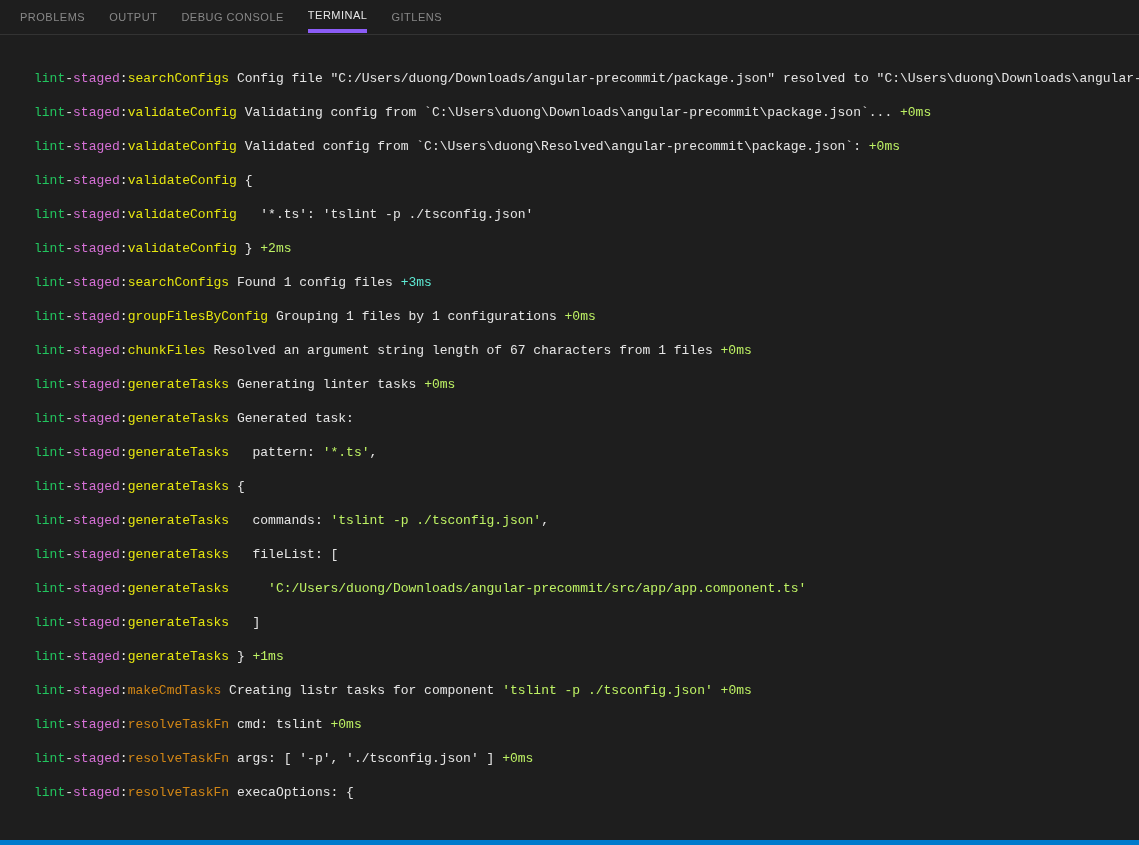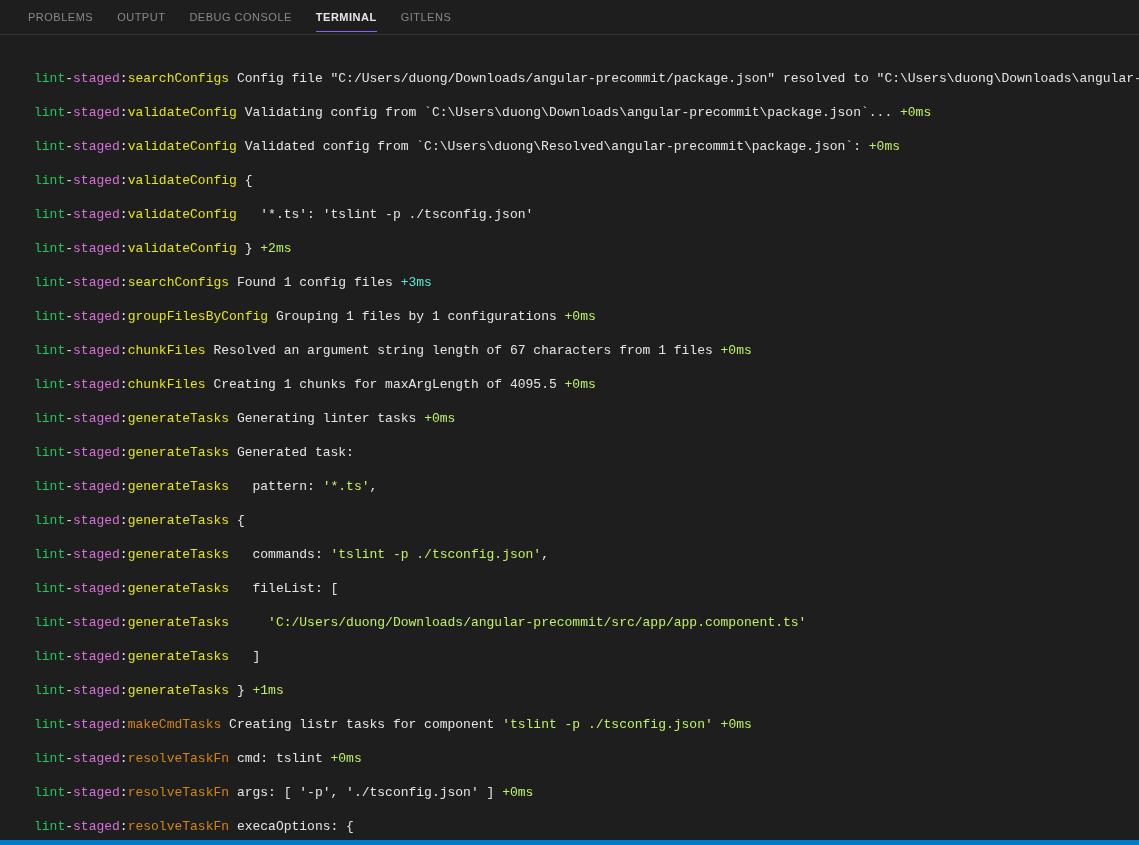--- a/index.html
+++ b/index.html
@@ -13,28 +13,28 @@
     overflow: hidden;
     display: flex;
     flex-direction: column;
   }
   .tabs {
     display: flex;
     background: #1e1e1e;
     border-bottom: 1px solid #333;
     height: 35px;
     align-items: center;
-    padding: 0 28px;
+    padding: 0 20px;
     gap: 24px;
     font-family: -apple-system, 'Segoe UI', sans-serif;
     font-size: 11px;
     color: #888;
   }
   .tabs .tab { cursor: pointer; padding: 8px 0; letter-spacing: 0.5px; }
-  .tabs .tab.active { color: #e7e7e7; border-bottom: 1px solid #8b5cf6; font-weight: bold; }
+  .tabs .tab.active { color: #e7e7e7; border-bottom: 4px solid #8b5cf6; }
   .terminal {
     flex: 1;
     padding: 18px 0 0 20px;
     line-height: 17px;
     white-space: pre;
     overflow: hidden;
   }
   .line { display: block; }
   .ind { display:inline-block; width: 14px; }
   .cy { color: #22c55e; }     
@@ -63,21 +63,20 @@
 <div class="terminal">
 <span class="line"><span class="ind"></span><span class="cy">lint</span><span class="wh">-</span><span class="mg">staged</span><span class="wh">:</span><span class="yl">searchConfigs</span><span class="wh"> Config file "C:/Users/duong/Downloads/angular-precommit/package.json" resolved to "C:\Users\duong\Downloads\angular-precommit\packag</span></span>
 <span class="line"><span class="ind"></span><span class="cy">lint</span><span class="wh">-</span><span class="mg">staged</span><span class="wh">:</span><span class="yl">validateConfig</span><span class="wh"> Validating config from `C:\Users\duong\Downloads\angular-precommit\package.json`... </span><span class="gn">+0ms</span></span>
 <span class="line"><span class="ind"></span><span class="cy">lint</span><span class="wh">-</span><span class="mg">staged</span><span class="wh">:</span><span class="yl">validateConfig</span><span class="wh"> Validated config from `C:\Users\duong\Resolved\angular-precommit\package.json`: </span><span class="gn">+0ms</span></span>
 <span class="line"><span class="ind"></span><span class="cy">lint</span><span class="wh">-</span><span class="mg">staged</span><span class="wh">:</span><span class="yl">validateConfig</span><span class="wh"> {</span></span>
 <span class="line"><span class="ind"></span><span class="cy">lint</span><span class="wh">-</span><span class="mg">staged</span><span class="wh">:</span><span class="yl">validateConfig</span><span class="wh">   '*.ts': 'tslint -p ./tsconfig.json'</span></span>
 <span class="line"><span class="ind"></span><span class="cy">lint</span><span class="wh">-</span><span class="mg">staged</span><span class="wh">:</span><span class="yl">validateConfig</span><span class="wh"> } </span><span class="gn">+2ms</span></span>
 <span class="line"><span class="ind"></span><span class="cy">lint</span><span class="wh">-</span><span class="mg">staged</span><span class="wh">:</span><span class="yl">searchConfigs</span><span class="wh"> Found 1 config files </span><span class="rd">+3ms</span></span>
 <span class="line"><span class="ind"></span><span class="cy">lint</span><span class="wh">-</span><span class="mg">staged</span><span class="wh">:</span><span class="yl">groupFilesByConfig</span><span class="wh"> Grouping 1 files by 1 configurations </span><span class="gn">+0ms</span></span>
 <span class="line"><span class="ind"></span><span class="cy">lint</span><span class="wh">-</span><span class="mg">staged</span><span class="wh">:</span><span class="yl">chunkFiles</span><span class="wh"> Resolved an argument string length of 67 characters from 1 files </span><span class="gn">+0ms</span></span>
-<span class="line"><span class="ind"></span><span class="cy">lint</span><span class="wh">-</span><span class="mg">staged</span><span class="wh">:</span><span class="yl">chunkFiles</span><span class="wh"> Creating 1 chunks for maxArgLength of 4095.5 </span><span class="gn">+0ms</span></span>
 <span class="line"><span class="ind"></span><span class="cy">lint</span><span class="wh">-</span><span class="mg">staged</span><span class="wh">:</span><span class="yl">generateTasks</span><span class="wh"> Generating linter tasks </span><span class="gn">+0ms</span></span>
 <span class="line"><span class="ind"></span><span class="cy">lint</span><span class="wh">-</span><span class="mg">staged</span><span class="wh">:</span><span class="yl">generateTasks</span><span class="wh"> Generated task: </span></span>
 <span class="line"><span class="ind"></span><span class="cy">lint</span><span class="wh">-</span><span class="mg">staged</span><span class="wh">:</span><span class="yl">generateTasks</span><span class="wh">   pattern: </span><span class="gn">'*.ts'</span><span class="wh">,</span></span>
 <span class="line"><span class="ind"></span><span class="cy">lint</span><span class="wh">-</span><span class="mg">staged</span><span class="wh">:</span><span class="yl">generateTasks</span><span class="wh"> {</span></span>
 <span class="line"><span class="ind"></span><span class="cy">lint</span><span class="wh">-</span><span class="mg">staged</span><span class="wh">:</span><span class="yl">generateTasks</span><span class="wh">   commands: </span><span class="gn">'tslint -p ./tsconfig.json'</span><span class="wh">,</span></span>
 <span class="line"><span class="ind"></span><span class="cy">lint</span><span class="wh">-</span><span class="mg">staged</span><span class="wh">:</span><span class="yl">generateTasks</span><span class="wh">   fileList: [</span></span>
 <span class="line"><span class="ind"></span><span class="cy">lint</span><span class="wh">-</span><span class="mg">staged</span><span class="wh">:</span><span class="yl">generateTasks</span><span class="wh">     </span><span class="gn">'C:/Users/duong/Downloads/angular-precommit/src/app/app.component.ts'</span></span>
 <span class="line"><span class="ind"></span><span class="cy">lint</span><span class="wh">-</span><span class="mg">staged</span><span class="wh">:</span><span class="yl">generateTasks</span><span class="wh">   ]</span></span>
 <span class="line"><span class="ind"></span><span class="cy">lint</span><span class="wh">-</span><span class="mg">staged</span><span class="wh">:</span><span class="yl">generateTasks</span><span class="wh"> } </span><span class="gn">+1ms</span></span>
 <span class="line"><span class="ind"></span><span class="cy">lint</span><span class="wh">-</span><span class="mg">staged</span><span class="wh">:</span><span class="or">makeCmdTasks</span><span class="wh"> Creating listr tasks for component </span><span class="gn">'tslint -p ./tsconfig.json'</span><span class="wh"> </span><span class="gn">+0ms</span></span>

